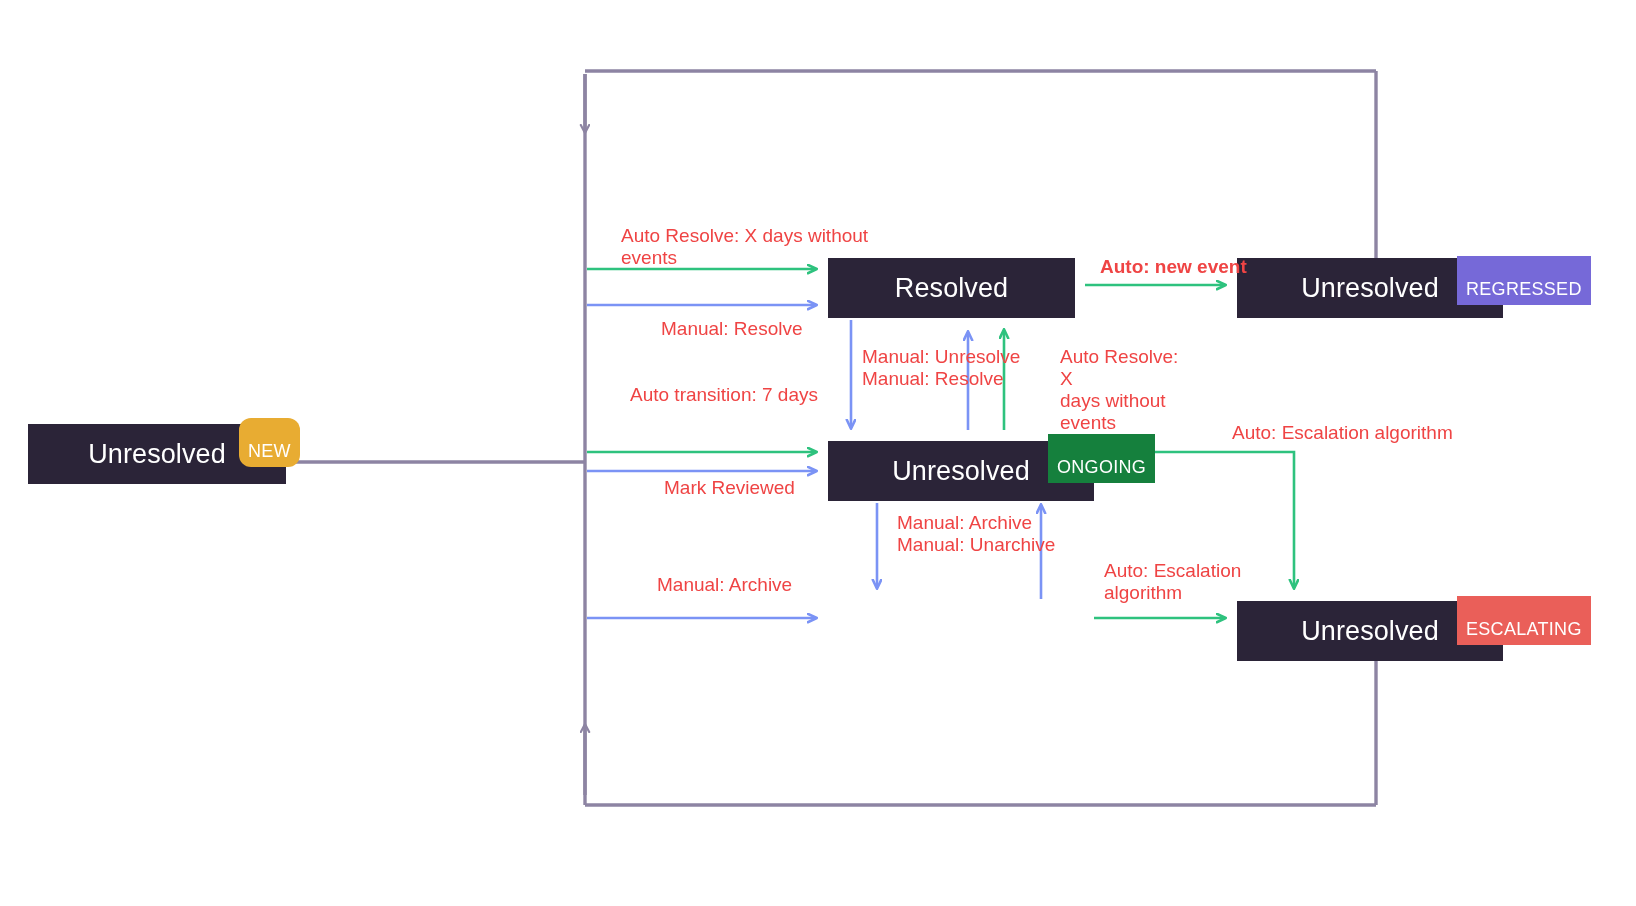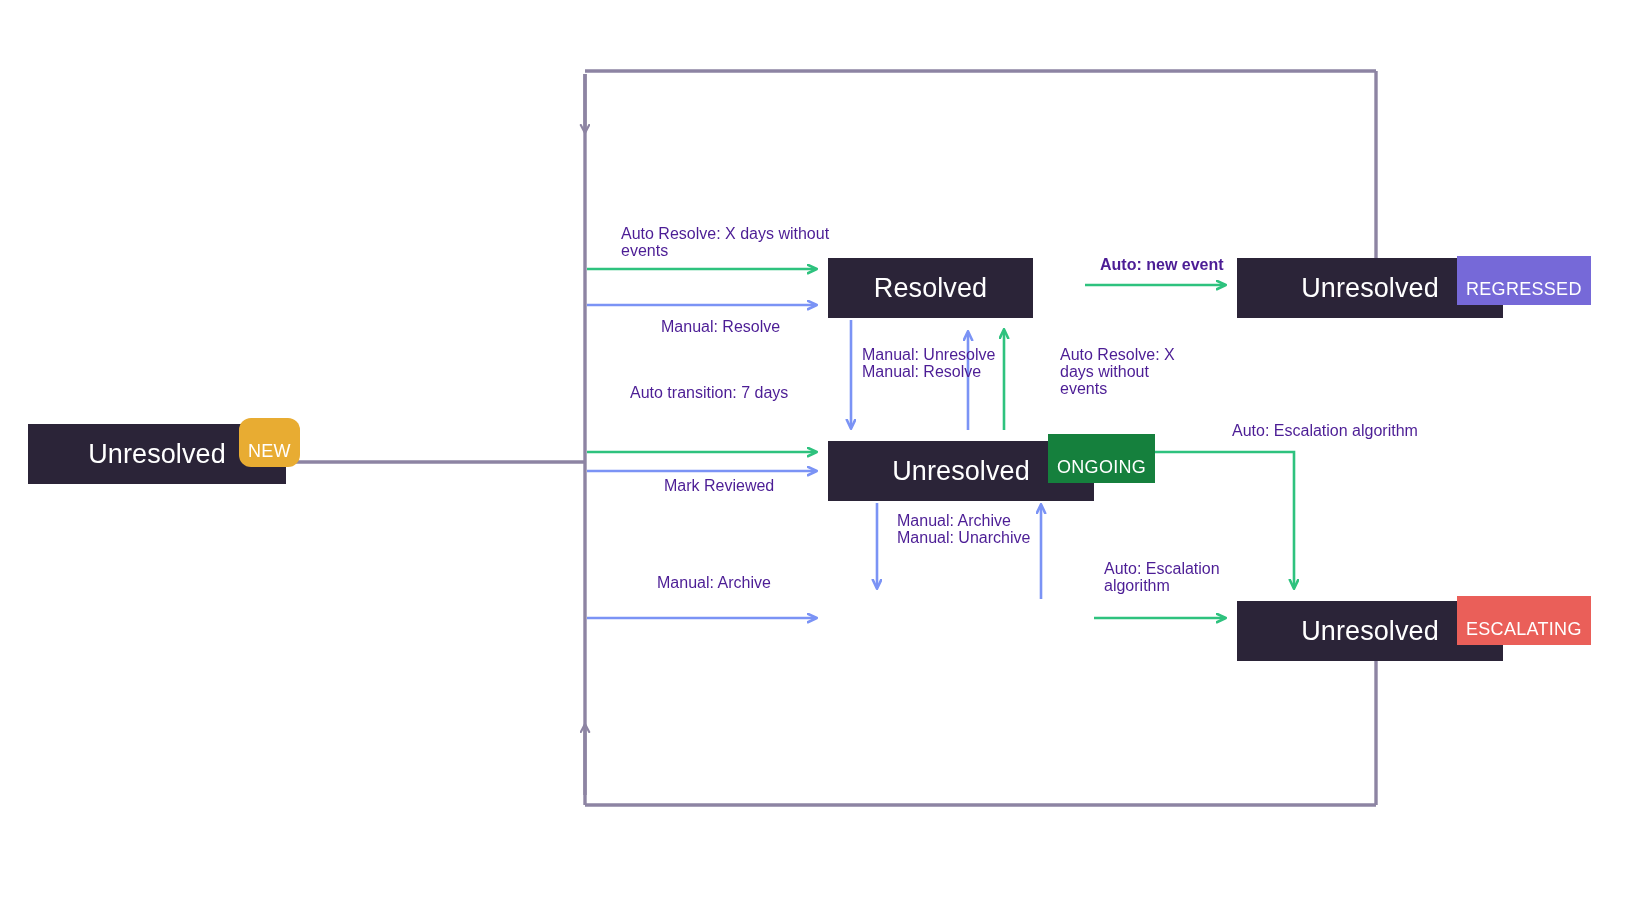--- a/index.html
+++ b/index.html
@@ -44,23 +44,23 @@
     font-size: 18px;
     line-height: 1;
     padding: 24px 9px 7px 9px;
     letter-spacing: 0.3px;
     white-space: nowrap;
     box-sizing: border-box;
     z-index: 8;
   }
   .edge-label {
     position: absolute;
-    color: #4c1d95;
-    font-size: 16px;
-    line-height: 17px;
+    color: #ef4444;
+    font-size: 19px;
+    line-height: 22px;
     white-space: pre-line;
     z-index: 6;
   }
 </style>
 </head>
 <body>
 
 <div id="canvas">
 
   <svg id="edges" viewBox="0 0 1636 906" xmlns="http://www.w3.org/2000/svg">
@@ -108,21 +108,21 @@
     </g>
   </svg>
 
   <div class="node" style="left:28px; top:424px; width:258px; height:60px;">
     <span>Unresolved</span>
   </div>
   <div class="badge" style="left:239px; top:418px; background:#e8ac32;border-radius:12px;">
     <span>NEW</span>
   </div>
 
-  <div class="node" style="left:828px; top:258px; width:205px; height:60px;">
+  <div class="node" style="left:828px; top:258px; width:247px; height:60px;">
     <span>Resolved</span>
   </div>
 
   <div class="node" style="left:1237px; top:258px; width:266px; height:60px;">
     <span>Unresolved</span>
   </div>
   <div class="badge" style="left:1457px; top:256px; background:#7669d8;">
     <span>REGRESSED</span>
   </div>
 

